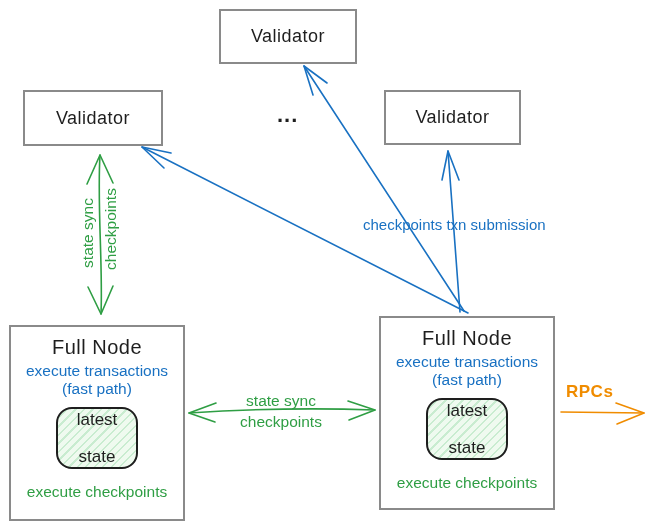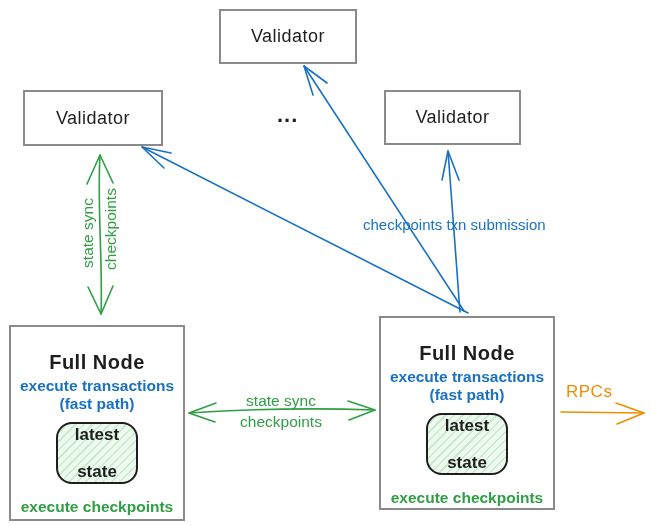--- a/index.html
+++ b/index.html
@@ -11,33 +11,33 @@
   .canvas{position:relative;width:651px;height:526px;background:#fff;overflow:hidden;}
   svg.arrows{position:absolute;left:0;top:0;z-index:1;}
   svg.arrows path{fill:none;stroke-width:1.6;stroke-linecap:round;stroke-linejoin:round;}
   .stroke-green{stroke:var(--green);}
   .stroke-blue{stroke:var(--blue);stroke-width:1.4;}
   .stroke-orange{stroke:var(--orange);stroke-width:1.8;}
 
   .box{position:absolute;background:#fff;border:2px solid var(--border-gray);
        box-sizing:border-box;z-index:2;display:flex;align-items:center;justify-content:center;}
   .validator{font-size:18px;letter-spacing:.5px;}
-  .fullnode{flex-direction:column;justify-content:flex-start;padding-top:24px;text-align:center;font-weight:bold;}
+  .fullnode{flex-direction:column;justify-content:flex-start;padding-top:9px;text-align:center;}
   .fn-title{font-size:20px;letter-spacing:.5px;margin-bottom:3px;}
   .fn-blue{color:var(--blue);font-size:15.5px;line-height:18px;}
   .state-box{margin-top:9px;width:78px;height:58px;border:2px solid var(--ink);border-radius:16px;
        display:flex;flex-direction:column;align-items:center;justify-content:center;
        font-size:17px;line-height:19px;
        background:repeating-linear-gradient(135deg,var(--state-hatch) 0 1.5px,var(--state-fill) 1.5px 6px);gap:18px;}
   .fn-green{color:var(--green);font-size:15.5px;margin-top:14px;}
 
   .lbl{position:absolute;z-index:3;white-space:nowrap;}
   .lbl-green{color:var(--green);font-size:15.5px;}
   .lbl-blue{color:var(--blue);font-size:15px;}
-  .lbl-orange{color:var(--orange);font-size:17px;font-weight:400;letter-spacing:.5px;}
+  .lbl-orange{color:var(--orange);font-size:17px;font-weight:700;letter-spacing:.5px;}
   .center-x{transform:translateX(-50%);}
   .v-rot{transform:translate(-50%,-50%) rotate(-90deg);}
   .ellipsis{font-size:22px;font-weight:700;letter-spacing:1px;color:var(--ink);}
 </style>
 </head>
 <body>
 
 <div class="canvas">
 
   <svg class="arrows" width="651" height="526" viewBox="0 0 651 526">

